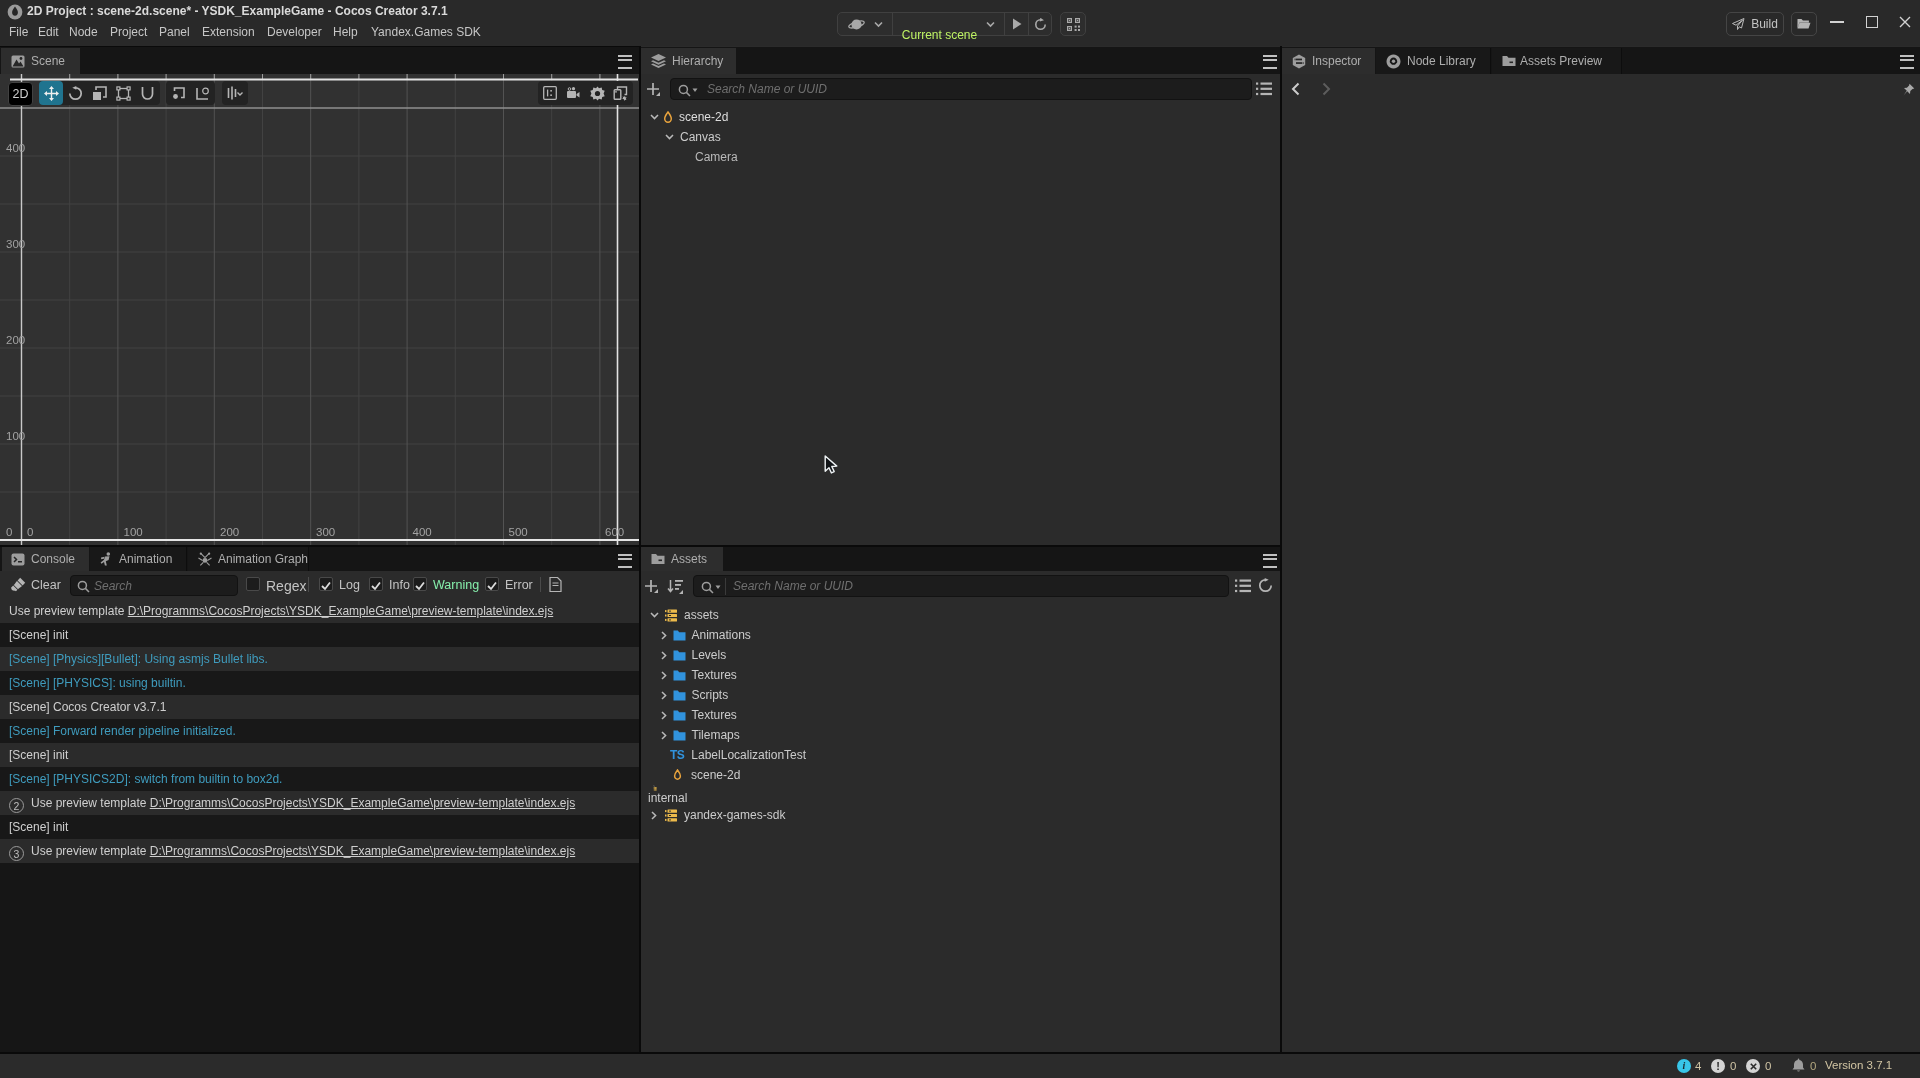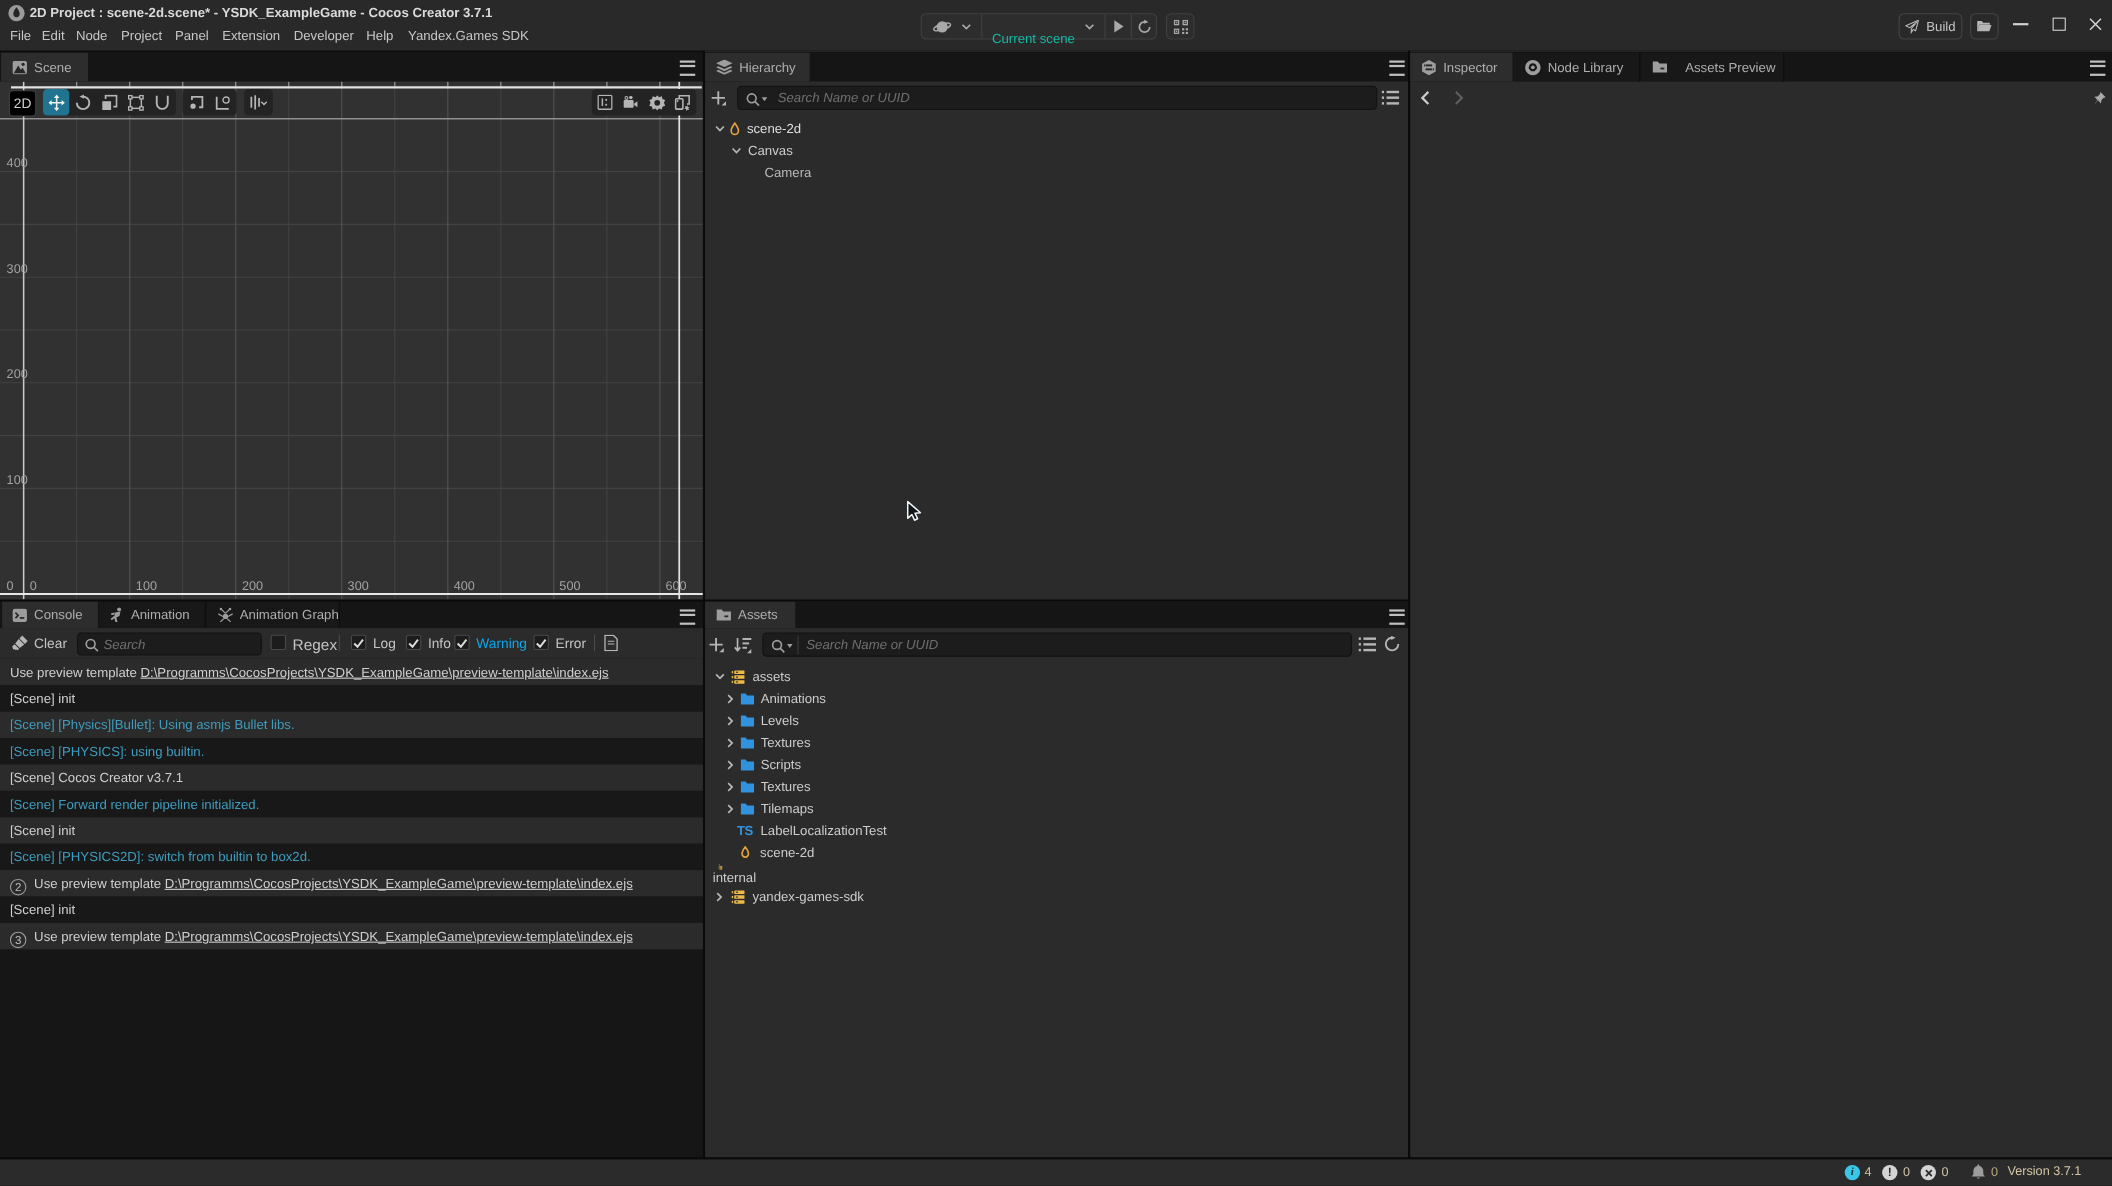--- a/index.html
+++ b/index.html
@@ -46,21 +46,21 @@
     <div style="width:54px;display:flex;align-items:center;justify-content:center;border-right:1px solid #404040;height:22px;">
       <svg width="17" height="17" viewBox="0 0 17 17">
           <circle cx="8.5" cy="8.5" r="5.1" fill="#a8a8a8"></circle>
           <ellipse cx="8.5" cy="8.5" rx="8" ry="2.6" fill="none" stroke="#a8a8a8" stroke-width="1.3" transform="rotate(-18 8.5 8.5)"></ellipse>
         </svg>
       <svg width="9" height="7" viewBox="0 0 9 7" style="margin-left:9px;">
           <path d="M1 1.5 L4.5 5 L8 1.5" stroke="#a9a9a9" stroke-width="1.6" fill="none"></path>
         </svg>
     </div>
     <div style="width:111px;display:flex;align-items:center;justify-content:center;border-right:1px solid #404040;height:22px;">
-      <span style="color:#14b8a6;font-size:12px;margin-top:22px;">Current scene</span>
+      <span style="color:#bef264;font-size:12px;margin-top:22px;">Current scene</span>
       <svg width="9" height="7" viewBox="0 0 9 7" style="margin-left:9px;">
           <path d="M1 1.5 L4.5 5 L8 1.5" stroke="#a9a9a9" stroke-width="1.6" fill="none"></path>
         </svg>
     </div>
     <div style="width:23px;display:flex;align-items:center;justify-content:center;border-right:1px solid #404040;height:22px;">
       <svg width="10" height="12" viewBox="0 0 10 12">
           <path d="M1 0.5 L9.5 6 L1 11.5 Z" fill="#a9a9a9"></path>
         </svg>
     </div>
     <div style="flex:1;display:flex;align-items:center;justify-content:center;height:22px;">
@@ -325,21 +325,21 @@
           <path d="M2 6 L5 9 L10 2.5" stroke="#dcdcdc" stroke-width="1.8" fill="none"></path>
         </svg></div>
     <span class="abs" style="left:339px;top:7px;font-size:12.5px;color:#c3c3c3;">Log</span>
     <div class="abs" style="left:369px;top:6px;width:14px;height:14px;background:#1c1c1c;border:1px solid #494949;border-radius:2px;box-sizing:border-box;"><svg width="12" height="12" viewBox="0 0 12 12">
           <path d="M2 6 L5 9 L10 2.5" stroke="#dcdcdc" stroke-width="1.8" fill="none"></path>
         </svg></div>
     <span class="abs" style="left:389px;top:7px;font-size:12.5px;color:#c3c3c3;">Info</span>
     <div class="abs" style="left:413px;top:6px;width:14px;height:14px;background:#1c1c1c;border:1px solid #494949;border-radius:2px;box-sizing:border-box;"><svg width="12" height="12" viewBox="0 0 12 12">
           <path d="M2 6 L5 9 L10 2.5" stroke="#dcdcdc" stroke-width="1.8" fill="none"></path>
         </svg></div>
-    <span class="abs" style="left:433px;top:7px;font-size:12.5px;color:#0ea5e9;">Warning</span>
+    <span class="abs" style="left:433px;top:7px;font-size:12.5px;color:#86efac;">Warning</span>
     <div class="abs" style="left:485px;top:6px;width:14px;height:14px;background:#1c1c1c;border:1px solid #494949;border-radius:2px;box-sizing:border-box;"><svg width="12" height="12" viewBox="0 0 12 12">
           <path d="M2 6 L5 9 L10 2.5" stroke="#dcdcdc" stroke-width="1.8" fill="none"></path>
         </svg></div>
     <span class="abs" style="left:505px;top:7px;font-size:12.5px;color:#c3c3c3;">Error</span>
     <div class="abs" style="left:540px;top:6px;width:1px;height:15px;background:#4a4a4a;"></div>
     <svg class="abs" style="left:549px;top:6px;" width="13" height="15" viewBox="0 0 13 15">
         <path d="M1 0.5 H8.5 L12 4 V14.5 H1 Z" fill="none" stroke="#b5b5b5" stroke-width="1.2"></path>
         <path d="M3.5 6 H9.5 M3.5 8.5 H9.5" stroke="#b5b5b5" stroke-width="1"></path>
       </svg>
   </div>
@@ -603,21 +603,21 @@
           <path fill-rule="evenodd" d="M7.5 0.5 A7 7 0 1 1 7.49 0.5 Z M7.5 3.4 C5.1 3.4 3.2 5.8 3.9 8.6 L6 10.8 H9 L11.1 8.6 C11.8 5.8 9.9 3.4 7.5 3.4 Z" fill="#9d9d9d"></path>
           <circle cx="7.5" cy="7.2" r="1.7" fill="#9d9d9d"></circle>
         </svg>
       <span style="margin-left:6px;">Node Library</span>
     </div>
     <div class="abs tab" style="left:210px;top:1px;width:130px;height:26px;background:#181818;border-right:1px solid #0d0d0d;box-sizing:border-box;">
       <svg style="margin-left:10px;" width="14" height="12" viewBox="0 0 14 12">
           <path d="M0.5 1 H5 L6.5 2.8 H13.5 V11 H0.5 Z" fill="#9d9d9d"></path>
           <rect x="7.5" y="6.5" width="3.5" height="1.6" fill="#262626"></rect>
         </svg>
-      <span style="margin-left:16px;text-align:center;">Assets Preview</span>
+      <span style="margin-left:4px;text-align:center;">Assets Preview</span>
     </div>
     <div class="abs hamb" style="left:618px;top:8px;"></div>
   </div>
   <div class="abs" style="left:0;top:28px;width:638px;height:30px;">
     <svg class="abs" style="left:9px;top:8px;" width="9" height="14" viewBox="0 0 9 14">
         <path d="M7.5 1.5 L2 7 L7.5 12.5" stroke="#cccccc" stroke-width="2" fill="none"></path>
       </svg>
     <svg class="abs" style="left:40px;top:8px;" width="9" height="14" viewBox="0 0 9 14">
         <path d="M1.5 1.5 L7 7 L1.5 12.5" stroke="#5d5d5d" stroke-width="2" fill="none"></path>
       </svg>

